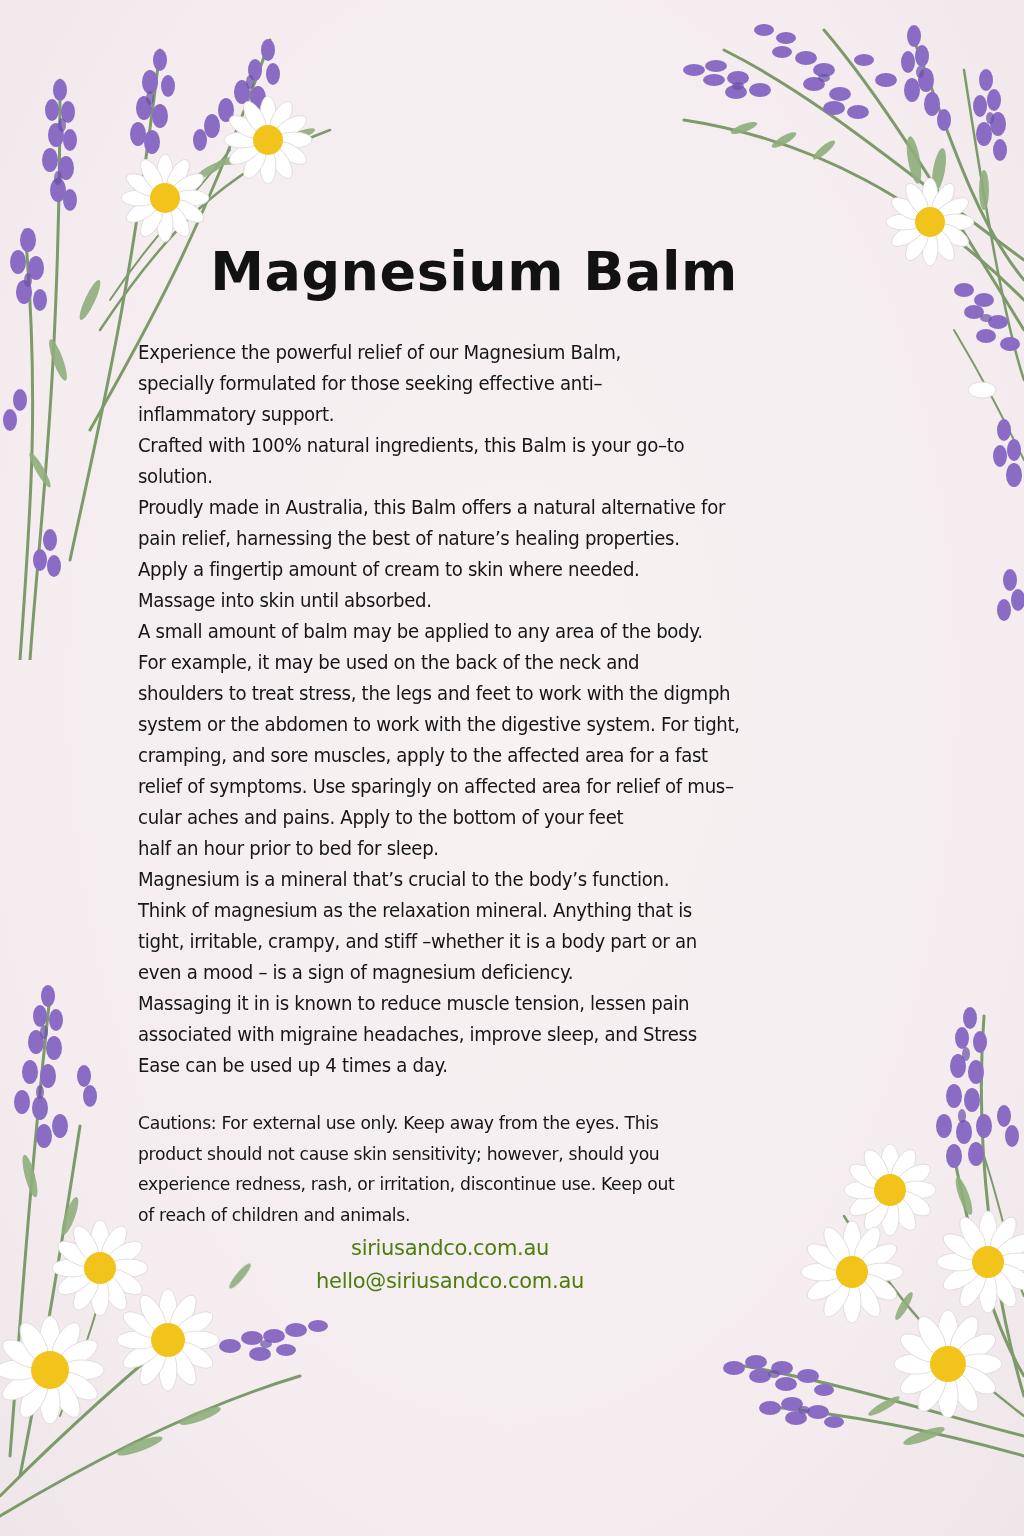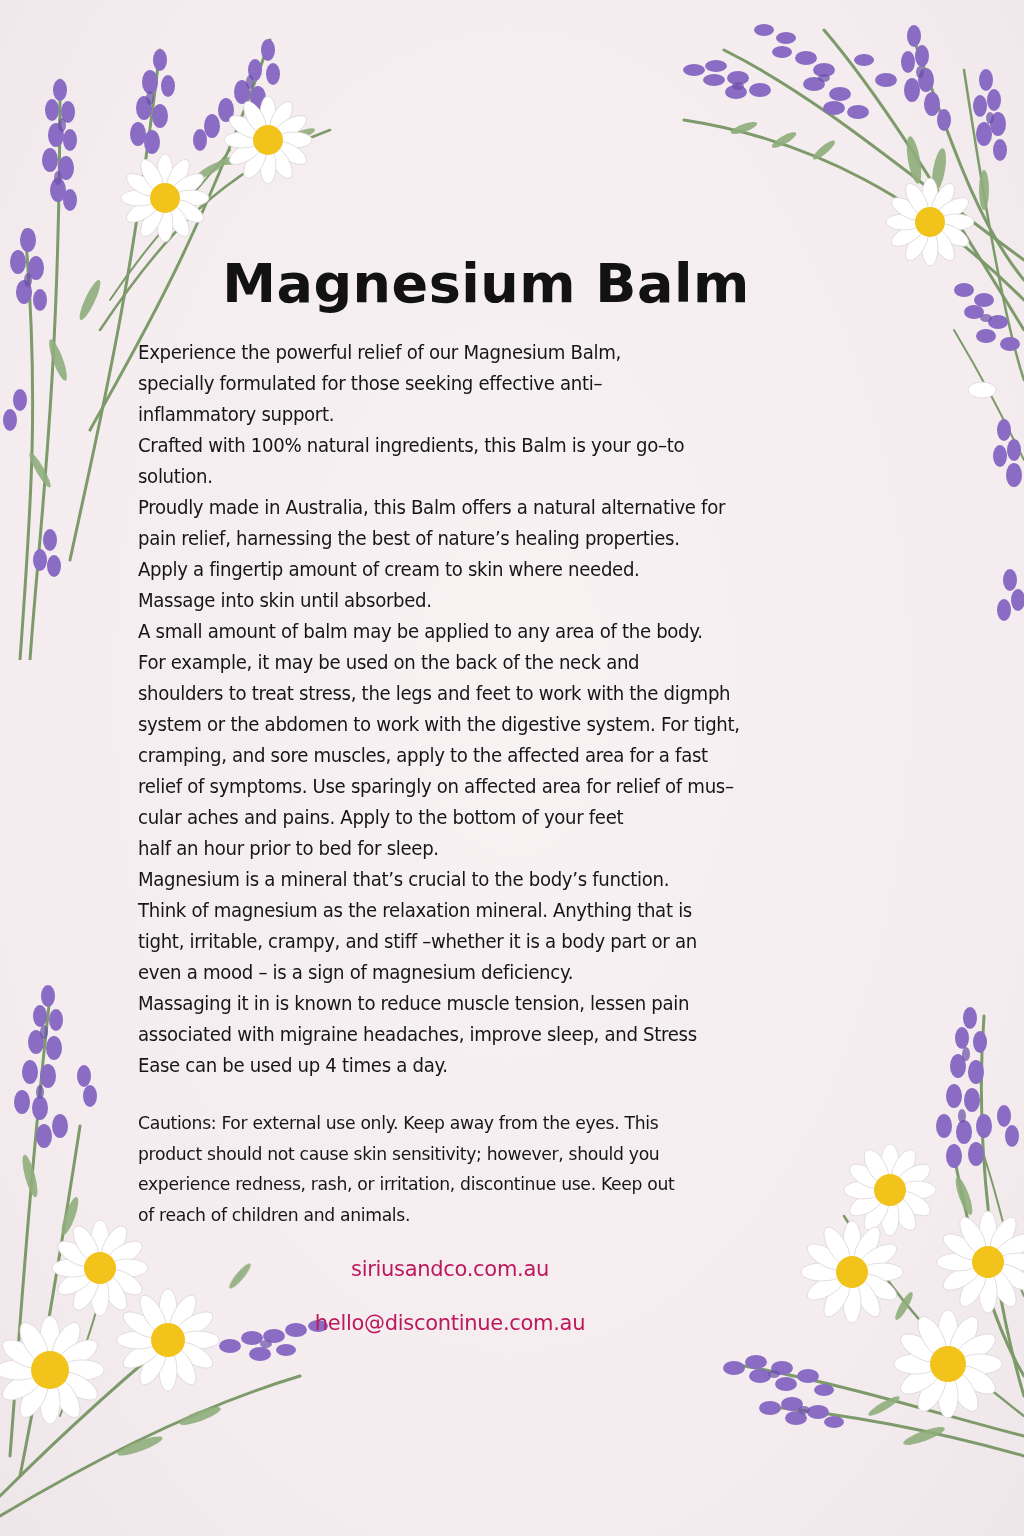--- a/index.html
+++ b/index.html
@@ -35,23 +35,23 @@
     color: #161616;
   }
   .cautions {
     position: absolute; left: 138px; top: 1108px; width: 700px;
   }
   .cautions .line { font-size: 18.5px; line-height: 30.5px; }
   .contact {
     position: absolute; left: 250px; width: 400px; top: 1232px; text-align: center;
   }
   .contact a {
-    display: block; color: #be185d; text-decoration: none;
+    display: block; color: #4d7c0f; text-decoration: none;
     font-size: 21px; line-height: 33px;
-    font-family: "DejaVu Sans", sans-serif; letter-spacing: -0.3px; margin-top: 21px;
+    font-family: "DejaVu Sans", sans-serif; letter-spacing: -0.3px;
   }
 </style>
 </head>
 <body>
 
 <div class="deco" id="deco-tl">
   <svg width="380" height="660" viewBox="0 0 380 660">
     <g stroke="#7d9a6a" stroke-width="3" fill="none" stroke-linecap="round">
       <path d="M30 660 C 40 520, 60 380, 60 80"></path>
       <path d="M20 660 C 30 520, 40 400, 25 230"></path>
@@ -457,21 +457,21 @@
         <ellipse cx="0" cy="-32" rx="10" ry="22" transform="rotate(240)"></ellipse>
           <ellipse cx="0" cy="-32" rx="10" ry="22" transform="rotate(270)"></ellipse>
         <ellipse cx="0" cy="-32" rx="10" ry="22" transform="rotate(300)"></ellipse>
           <ellipse cx="0" cy="-32" rx="10" ry="22" transform="rotate(330)"></ellipse>
       </g>
       <circle r="18" fill="#f2c31b"></circle>
     </g>
   </svg>
 </div>
 
-<h1 class="title" style="margin:16px;">Magnesium Balm</h1>
+<h1 class="title" style="margin:4px;">Magnesium Balm</h1>
 
 <div class="body-block">
   <div class="line">Experience the powerful relief of our Magnesium Balm,</div>
   <div class="line">specially formulated for those seeking effective anti–</div>
   <div class="line">inflammatory support.</div>
   <div class="line">Crafted with 100% natural ingredients, this Balm is your go–to</div>
   <div class="line">solution.</div>
   <div class="line">Proudly made in Australia, this Balm offers a natural alternative for</div>
   <div class="line">pain relief, harnessing the best of nature’s healing properties.</div>
   <div class="line">Apply a fingertip amount of cream to skin where needed.</div>
@@ -495,14 +495,14 @@
 
 <div class="cautions">
   <div class="line">Cautions: For external use only. Keep away from the eyes. This</div>
   <div class="line">product should not cause skin sensitivity; however, should you</div>
   <div class="line">experience redness, rash, or irritation, discontinue use. Keep out</div>
   <div class="line">of reach of children and animals.</div>
 </div>
 
 <div class="contact">
   <a>siriusandco.com.au</a>
-  <a>hello@discontinue.com.au</a>
+  <a>hello@siriusandco.com.au</a>
 </div>
 
 </body></html>

